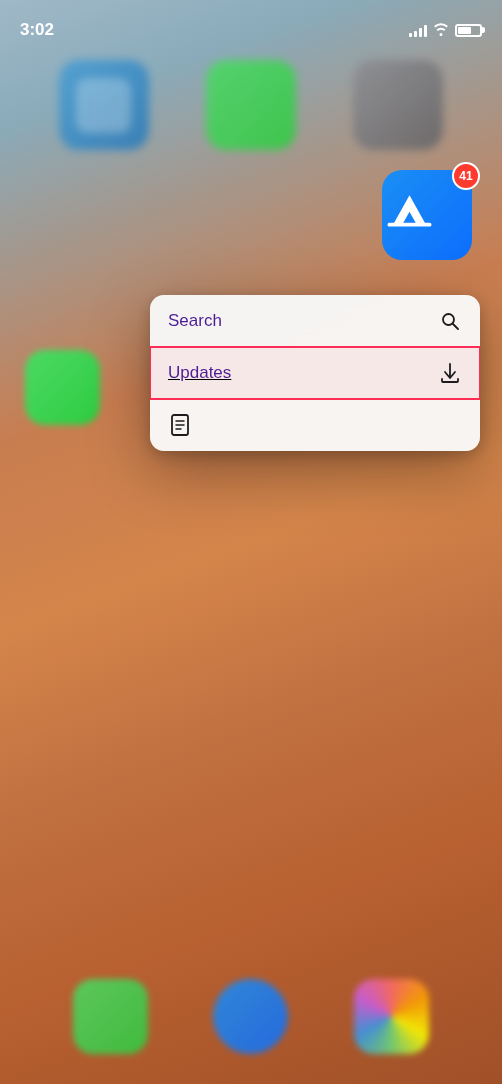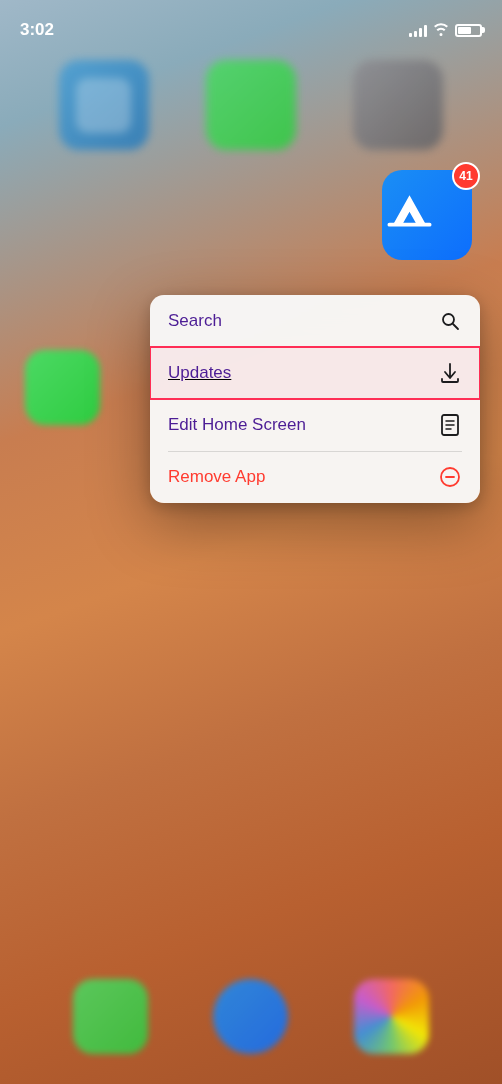--- a/index.html
+++ b/index.html
@@ -357,40 +357,30 @@
     <div class="menu-item-icon">
       <svg width="20" height="22" viewBox="0 0 20 22" fill="none">
         <path d="M10 2v13M5 10l5 6 5-6" stroke="#1c1c1e" stroke-width="1.8" stroke-linecap="round" stroke-linejoin="round"></path>
         <path d="M2 17v2a1 1 0 0 0 1 1h14a1 1 0 0 0 1-1v-2" stroke="#1c1c1e" stroke-width="1.8" stroke-linecap="round"></path>
       </svg>
     </div>
   </div>
 
 
   <div class="menu-item">
-    <span class="menu-item-text">Edit Home Screen</span>
     <div class="menu-item-icon">
       <svg width="18" height="22" viewBox="0 0 18 22" fill="none">
         <rect x="1" y="1" width="16" height="20" rx="2" stroke="#1c1c1e" stroke-width="1.8"></rect>
         <line x1="5" y1="7" x2="13" y2="7" stroke="#1c1c1e" stroke-width="1.5" stroke-linecap="round"></line>
         <line x1="5" y1="11" x2="13" y2="11" stroke="#1c1c1e" stroke-width="1.5" stroke-linecap="round"></line>
         <line x1="5" y1="15" x2="10" y2="15" stroke="#1c1c1e" stroke-width="1.5" stroke-linecap="round"></line>
       </svg>
     </div>
   </div>
 
-  <div class="menu-item">
-    <span class="menu-item-text red">Remove App</span>
-    <div class="menu-item-icon red">
-      <svg width="22" height="22" viewBox="0 0 22 22" fill="none">
-        <circle cx="11" cy="11" r="9" stroke="#ff3b30" stroke-width="1.8"></circle>
-        <line x1="7" y1="11" x2="15" y2="11" stroke="#ff3b30" stroke-width="1.8" stroke-linecap="round"></line>
-      </svg>
-    </div>
-  </div>
 
 </div>
 
 <div class="dock">
   <div class="dock-icon dock-icon-green" style="border-radius:20px;"></div>
   <div class="dock-icon dock-icon-blue" style="border-radius:50%;"></div>
   <div class="dock-icon" style="background: conic-gradient(from 0deg, #ff6b6b, #ffa500, #ffff00, #69db7c, #339af0, #cc5de8, #ff6b6b); border-radius:20px;"></div>
 </div>
 
 </body></html>

